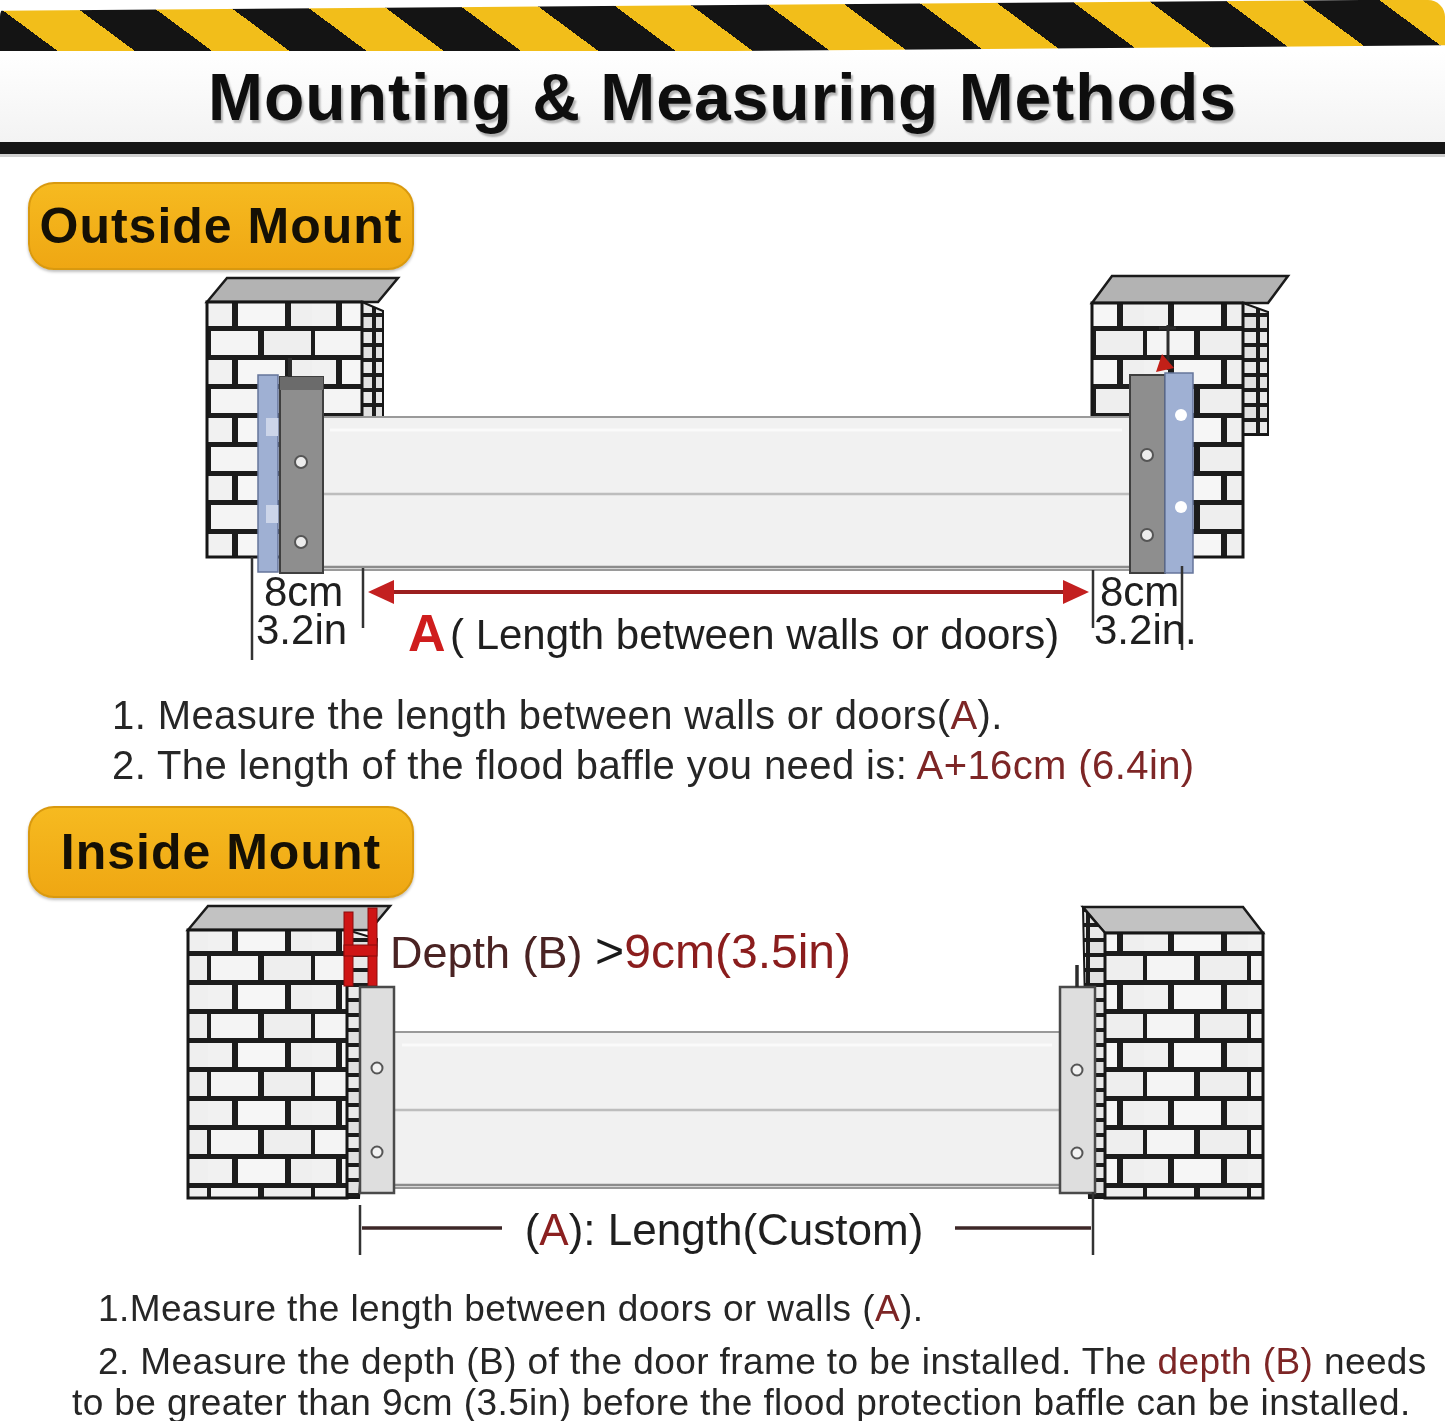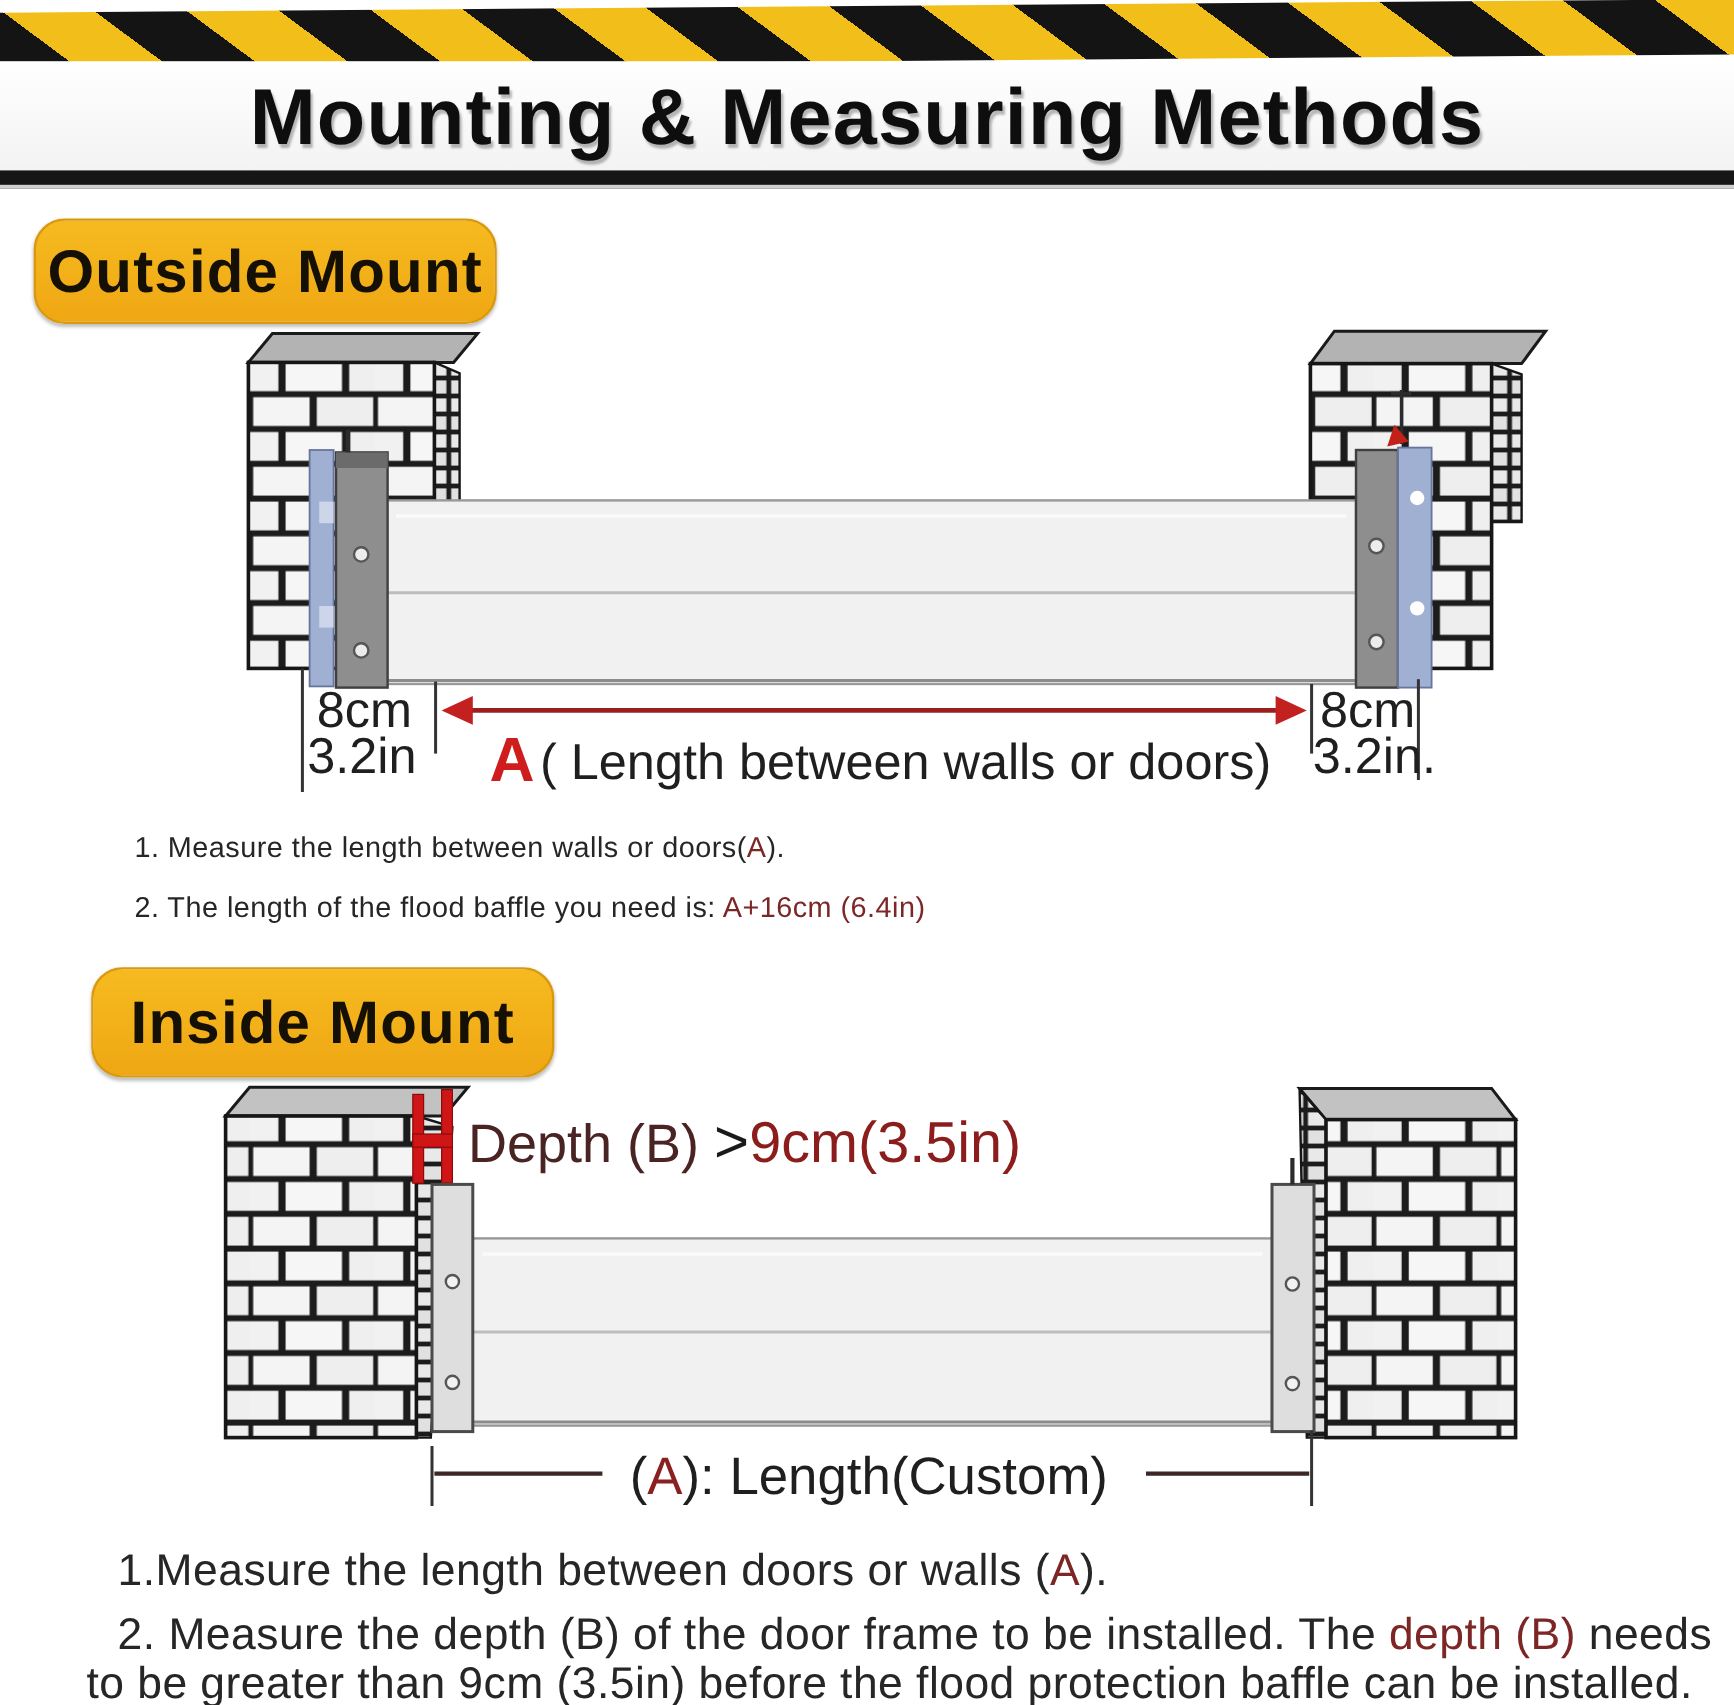--- a/index.html
+++ b/index.html
@@ -1,49 +1,49 @@
 <!DOCTYPE html>
 <html><head>
 <meta charset="utf-8">
 <style>
   html,body{margin:0;padding:0;background:#fff;}
   .page{position:relative;width:1445px;height:1421px;background:#fff;overflow:hidden;
-        font-family:"Liberation Sans", sans-serif;color:#222;}
+        font-family:"Liberation Sans", sans-serif;color:#222;border-radius:17px;}
   
   .hazard{position:absolute;top:5px;left:-12px;width:1475px;height:46px;
           transform:rotate(-0.45deg);
           background:repeating-linear-gradient(37deg,#141414 0 46px,#F2BE1A 46px 92px);}
   .title-band{position:absolute;top:51px;left:0;width:1445px;height:91px;
           background:linear-gradient(180deg,#ffffff,#f3f3f3);display:flex;align-items:center;justify-content:center;}
   .title-band h1{margin:0;font-size:66px;font-weight:bold;letter-spacing:1px;color:#0e0e0e;
           text-shadow:2px 3px 2px rgba(0,0,0,0.28);}
   .black-bar{position:absolute;top:142px;left:0;width:1445px;height:12px;background:#161616;
           border-bottom:3px solid #cfcfcf;}
   
   .badge{position:absolute;left:28px;width:382px;display:flex;align-items:center;justify-content:center;
          background:linear-gradient(180deg,#F6BA20,#EFA713);border:2px solid #D9990F;border-radius:26px;
          box-shadow:0 2px 3px rgba(0,0,0,0.25);}
   .badge span{font-size:50px;color:#151005;letter-spacing:1px;font-weight:bold;}
   .badge-outside{top:182px;height:84px;}
-  .badge-inside{top:806px;height:88px;margin-left:48px;}
+  .badge-inside{top:806px;height:88px;}
   
   .diag{position:absolute;left:0;width:1445px;}
   .diag1{top:270px;height:410px;}
   .diag2{top:895px;height:430px;}
   text{font-family:"Liberation Sans", sans-serif;}
   .dim-txt{font-size:42px;fill:#1f1f1f;}
   .dim-label{font-size:42px;fill:#1f1f1f;}
   .big-a{font-size:52px;font-weight:bold;fill:#CF1D1D;}
   .depth-maroon{font-size:45px;fill:#4A2323;}
   .depth-gt{font-size:50px;fill:#1a1a1a;}
   .depth-red{font-size:48px;fill:#8B1D1D;}
   .custom-txt{font-size:44px;fill:#1f1f1f;}
   .custom-red{fill:#8B2020;}
   
-  .step{position:absolute;font-size:24px;color:#262626;letter-spacing:0.4px;white-space:nowrap;}
+  .step{position:absolute;font-size:40px;color:#262626;letter-spacing:0.4px;white-space:nowrap;}
   .steps2 .step{font-size:37px;text-align:center;}
   .red{color:#7D2626;}
 </style>
 </head>
 <body>
 
 <div class="page">
 
   <div class="hazard"></div>
   <div class="title-band">

